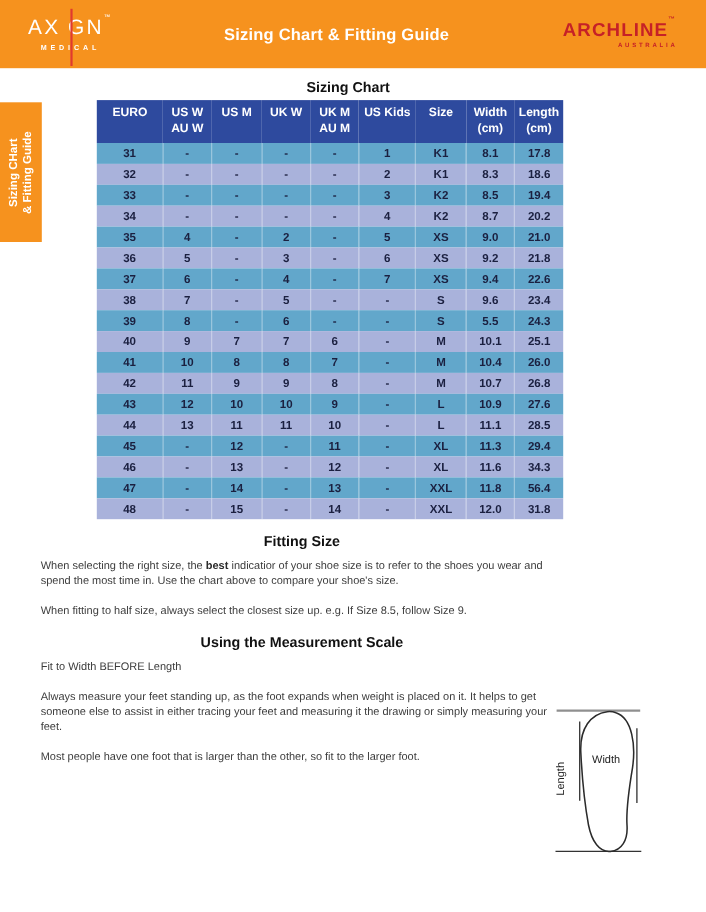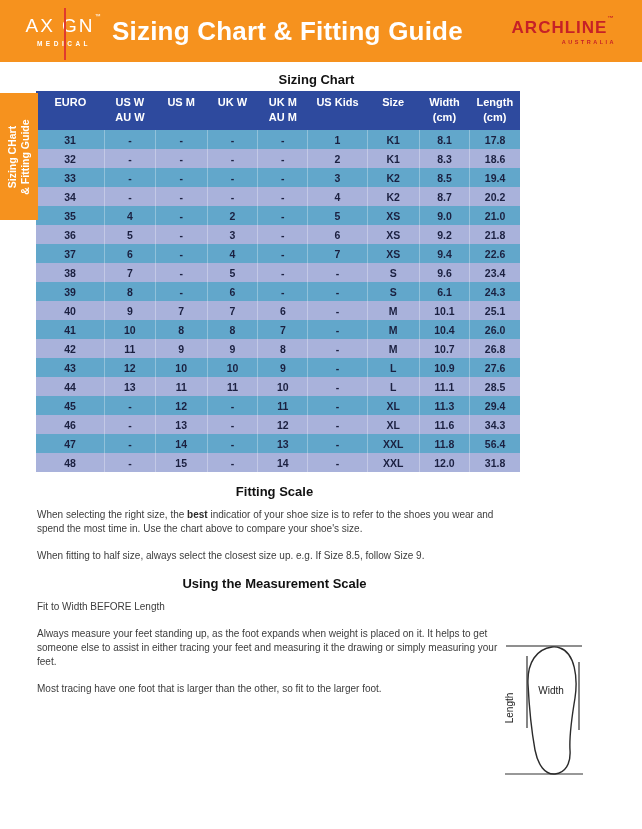--- a/index.html
+++ b/index.html
@@ -44,22 +44,23 @@
   .axign-bar {
     position: absolute;
     left: 50%;
     top: -7px;
     width: 1.6px;
     height: 52px;
     background: #E03A2F;
   }
   .header-title {
     flex: 1;
+    text-align: center;
     color: #ffffff;
-    font-size: 26px;
+    font-size: 15px;
     font-weight: bold;
     letter-spacing: 0.2px;
   }
   .archline {
     flex: 0 0 auto;
     width: 126px;
     color: #C62127;
     text-align: center;
   }
   .archline-word {
@@ -103,22 +104,22 @@
   
   .sizing-title {
     width: 477px;
     margin: 10px 0 4px 78px;
     text-align: center;
     font-size: 13px;
     font-weight: bold;
     color: #111111;
   }
   table.sizing {
-    margin-left: 36px;
-    width: 484px;
+    margin-left: 88px;
+    width: 424px;
     border-collapse: collapse;
     table-layout: fixed;
   }
   table.sizing th {
     background: #2E4A9E;
     color: #ffffff;
     font-size: 11px;
     font-weight: bold;
     padding: 4px 0 3px;
     vertical-align: top;
@@ -339,21 +340,21 @@
         <td>23.4</td>
       </tr>
       <tr>
         <td>39</td>
         <td>8</td>
         <td>-</td>
         <td>6</td>
         <td>-</td>
         <td>-</td>
         <td>S</td>
-        <td>6.1</td>
+        <td>5.5</td>
         <td>24.3</td>
       </tr>
       <tr>
         <td>40</td>
         <td>9</td>
         <td>7</td>
         <td>7</td>
         <td>6</td>
         <td>-</td>
         <td>M</td>
@@ -445,28 +446,28 @@
         <td>14</td>
         <td>-</td>
         <td>XXL</td>
         <td>12.0</td>
         <td>31.8</td>
       </tr>
     </tbody>
 </table>
 
 <div class="content">
-  <div class="section-title">Fitting Scale</div>
+  <div class="section-title">Fitting Size</div>
   <p><span>When selecting the right size, the </span><strong>best</strong><span> indicatior of your shoe size is to refer to the shoes you wear and spend the most time in. Use the chart above to compare your shoe's size.</span></p>
   <p>When fitting to half size, always select the closest size up. e.g. If Size 8.5, follow Size 9.</p>
 
   <div class="section-title">Using the Measurement Scale</div>
   <p>Fit to Width BEFORE Length</p>
   <p>Always measure your feet standing up, as the foot expands when weight is placed on it. It helps to get someone else to assist in either tracing your feet and measuring it the drawing or simply measuring your feet.</p>
-  <p>Most tracing have one foot that is larger than the other, so fit to the larger foot.</p>
+  <p>Most people have one foot that is larger than the other, so fit to the larger foot.</p>
 </div>
 
 <div class="foot-diagram">
   <svg width="137" height="145" viewBox="0 0 137 145">
 
     <line x1="3" y1="6" x2="79" y2="6" stroke="#8f8f8f" stroke-width="2.2"></line>
 
     <line x1="2" y1="134" x2="80" y2="134" stroke="#333333" stroke-width="1.2"></line>
 
     <path d="M49,7 C34,9 24,22 25,44 C26,64 28,88 32,110 C35,125 42,135 52,134 C62,133 68,124 67,110 C66,94 69,76 72,58 C75,38 72,13 57,8 C54,6.8 51,6.8 49,7 Z" fill="none" stroke="#2b2b2b" stroke-width="1.4"></path>

